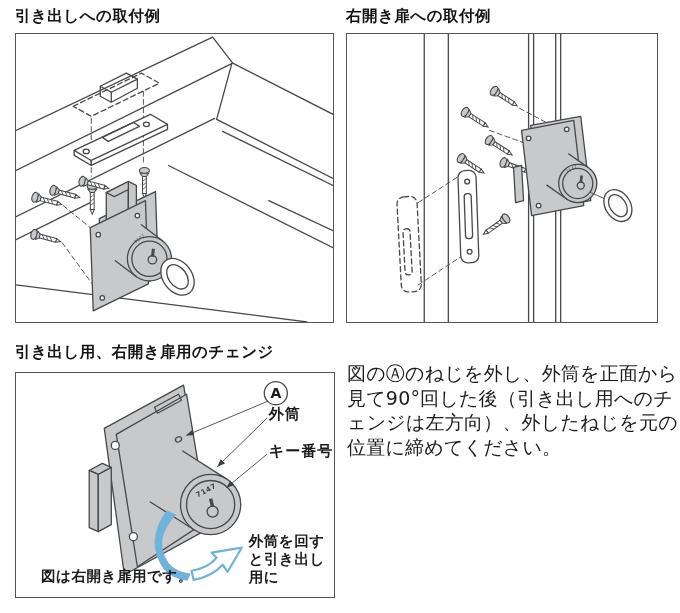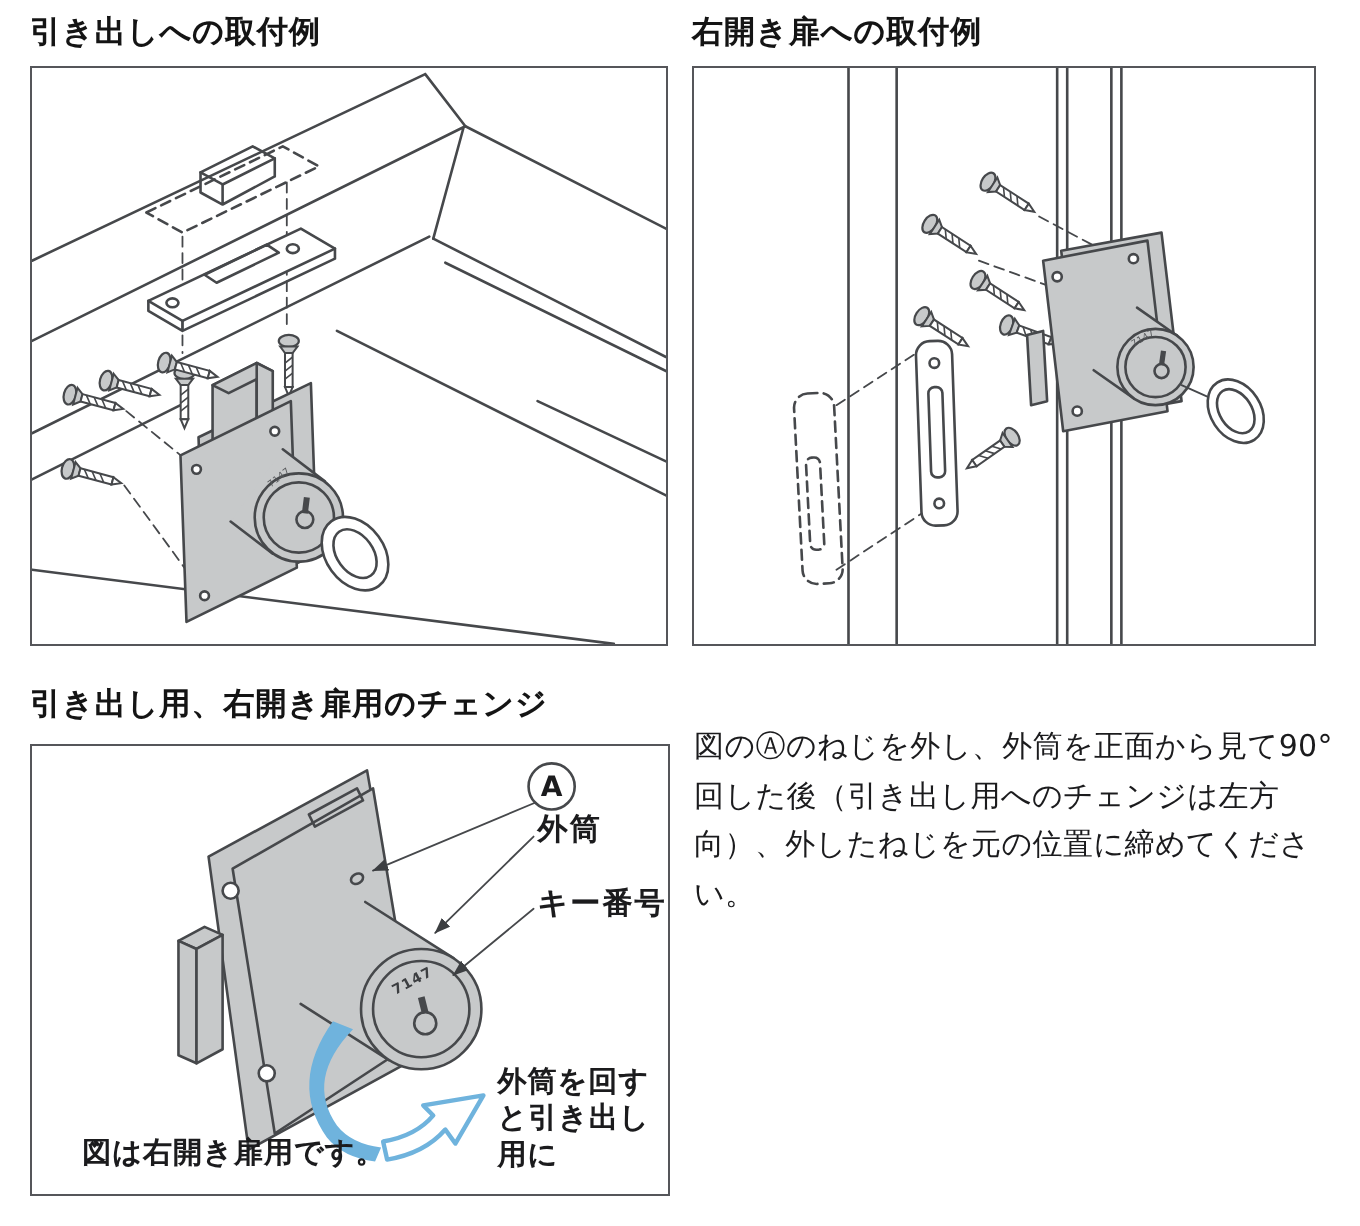--- a/index.html
+++ b/index.html
@@ -7,21 +7,21 @@
         font-family:"DejaVu Sans","Liberation Sans",sans-serif;overflow:hidden;}
   .panel-title{position:absolute;font-size:15.5px;font-weight:bold;color:#141414;letter-spacing:0.5px;white-space:nowrap;}
   .t1{left:15px;top:6px;}
   .t2{left:346px;top:6px;}
   .t3{left:15px;top:342px;}
   .panel{position:absolute;border:1.6px solid #55565a;background:#ffffff;box-sizing:border-box;}
   .box1{left:15px;top:33px;width:319px;height:290px;}
   .box2{left:346px;top:33px;width:312px;height:290px;}
   .box3{left:15px;top:372px;width:320px;height:226px;}
   .panel svg{display:block;width:100%;height:100%;}
-  .instructions{position:absolute;left:347px;top:361px;width:331px;font-size:15px;line-height:24.5px;
+  .instructions{position:absolute;left:347px;top:361px;width:331px;font-size:19px;line-height:24.5px;
         color:#1b1b1d;font-weight:500;letter-spacing:0.2px;word-break:break-all;}
   .instructions p{margin:0;}
   
   .ln{stroke:#46484b;stroke-width:1.3;fill:none;stroke-linecap:round;stroke-linejoin:round;}
   .thin{stroke-width:0.9;}
   .dash{stroke-dasharray:5 3.2;}
   .metal{fill:#c7c9ca;}
   .wht{fill:#ffffff;}
   .lbl{font-size:15px;font-weight:600;fill:#1b1b1d;letter-spacing:1px;}
   .note{font-size:14.5px;font-weight:600;fill:#1b1b1d;letter-spacing:0.5px;}

